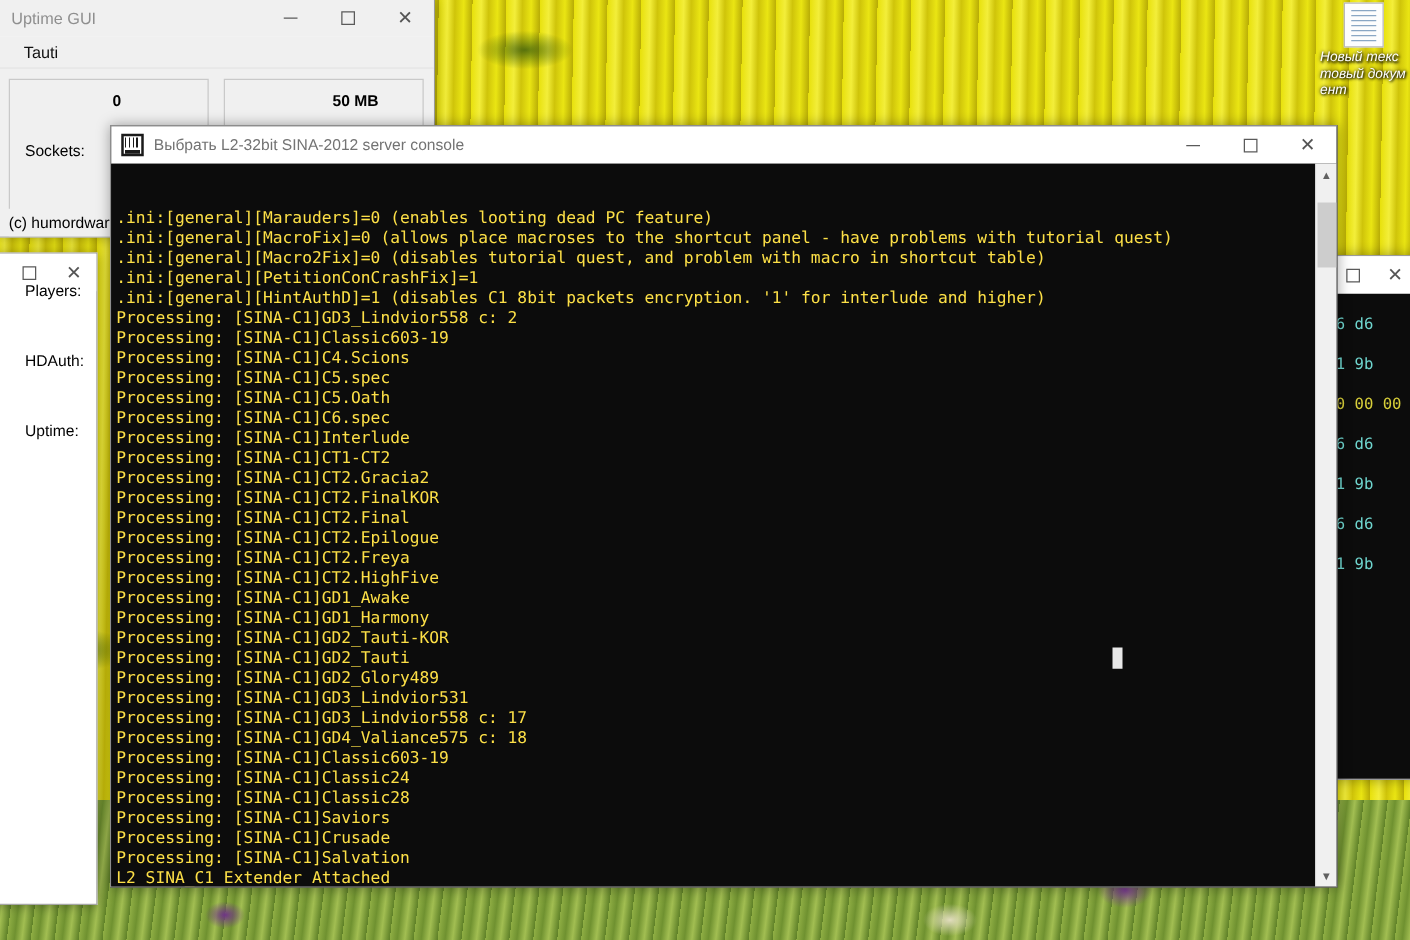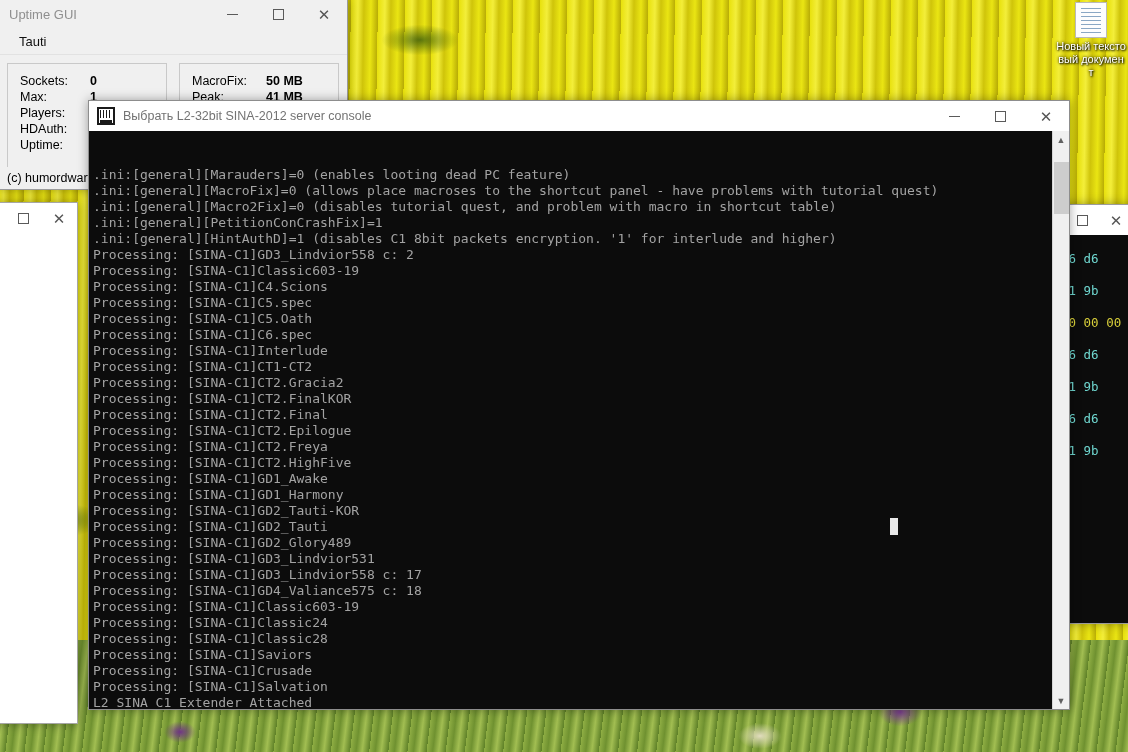--- a/index.html
+++ b/index.html
@@ -51,21 +51,21 @@
       radial-gradient(ellipse 34px 20px at 1020px 40px, #ded9b6 0%, rgba(222,217,182,0) 72%),
       radial-gradient(ellipse 30px 18px at 760px 96px, #e2ddbe 0%, rgba(226,221,190,0) 72%),
       repeating-linear-gradient(97deg,
         #8fae44 0px, #6f9130 6px, #a2be52 12px, #5f8128 19px),
       #779a33;
   }
 
   
   #desktop-icon {
     position: absolute; right: 2px; top: 2px; width: 70px;
-    text-align: center; z-index: 2;
+    z-index: 2; font-style: italic;
   }
   #desktop-icon .glyph {
     width: 32px; height: 36px; margin: 0 auto 2px;
     background: #fdfdfd; border: 1px solid #b9b9b9;
     position: relative; overflow: hidden;
   }
   #desktop-icon .glyph::before {
     content: ""; position: absolute; left: 5px; top: 5px; right: 5px; height: 1px;
     background: #8aa7c4;
     box-shadow: 0 4px 0 #8aa7c4, 0 8px 0 #8aa7c4, 0 12px 0 #8aa7c4,
@@ -110,21 +110,21 @@
   #hdauth-menubar .menu-item { font-size: 13px; color: #111; padding: 2px 8px; }
   #hdauth-body {
     position: absolute; left: 0; top: 56px; right: 0; bottom: 0;
     background: #f0f0f0; padding: 8px 8px 0 8px; display: flex; gap: 12px;
   }
   .stat-group {
     flex: 1; border: 1px solid #c9c9c9; background: #f0f0f0;
     padding: 9px 10px 6px 12px;
   }
   .stat-row { display: flex; font-size: 12.5px; line-height: 16px; color: #000; }
-  .stat-key { width: 70px; }
+  .stat-key { width: 70px; margin-top: 40px; }
   .stat-group.mem .stat-key { width: 74px; }
   .stat-val { font-weight: bold; }
   #hdauth-footer {
     position: absolute; left: 0; bottom: 0; width: 100%;
     font-size: 12.5px; color: #000; padding: 4px 0 4px 8px; background: #f0f0f0;
   }
 
   
   #bg-window-left {
     left: -6px; top: 202px; width: 84px; height: 522px; z-index: 1;
@@ -168,21 +168,21 @@
     width: 12px; height: 3px; background: #1a1a1a;
   }
   #console-win .title-text { color: #737373; padding-left: 8px; font-size: 12.5px; }
   #console-body {
     position: absolute; left: 0; top: 30px; right: 0; bottom: 0;
     background: #0c0c0c; display: flex;
   }
   #console-text {
     flex: 1; padding: 4px 0 0 4px;
     font-family: "DejaVu Sans Mono", monospace;
-    font-size: 13px; line-height: 16px; color: #a3a3a3;
+    font-size: 13px; line-height: 16px; color: #fde047;
     white-space: pre; overflow: hidden; position: relative;
   }
   #console-text .line { height: 16px; }
   #cursor-block {
     position: absolute; left: 801px; top: 387px;
     width: 8px; height: 17px; background: #e8e8e8;
   }
   
   #console-scroll {
     width: 17px; background: #f0f0f0; border-left: 1px solid #d6d6d6;

